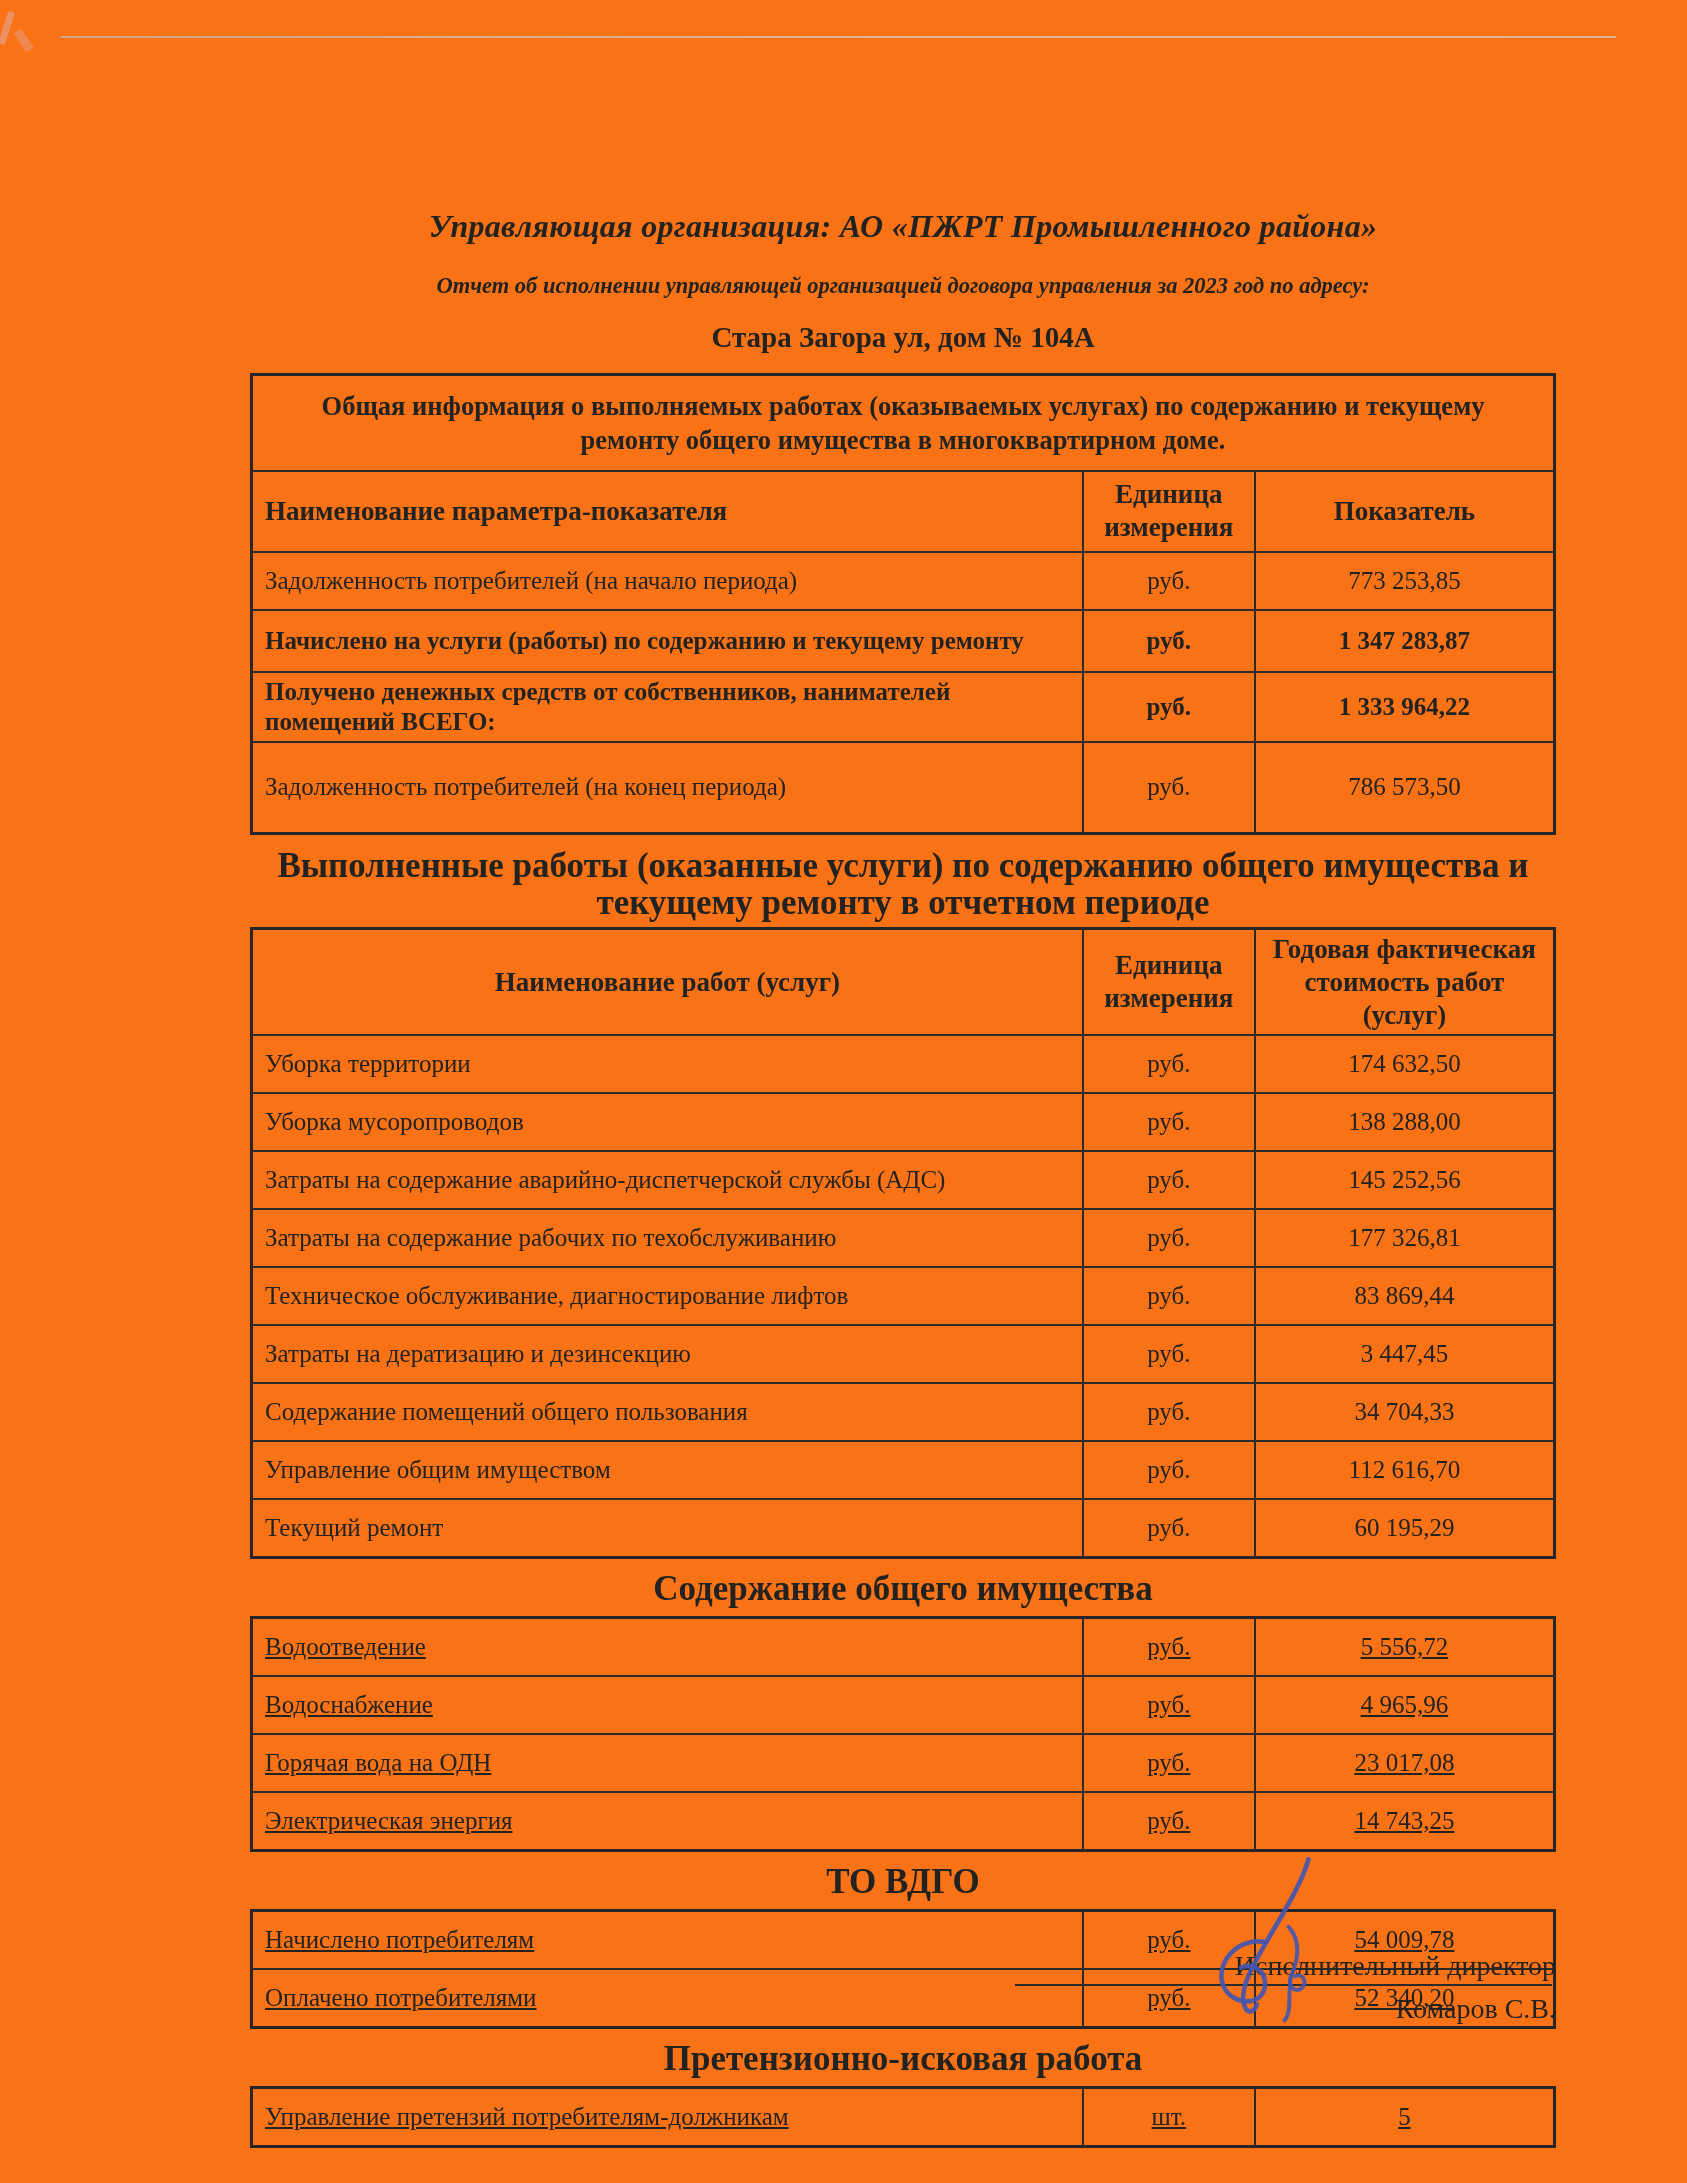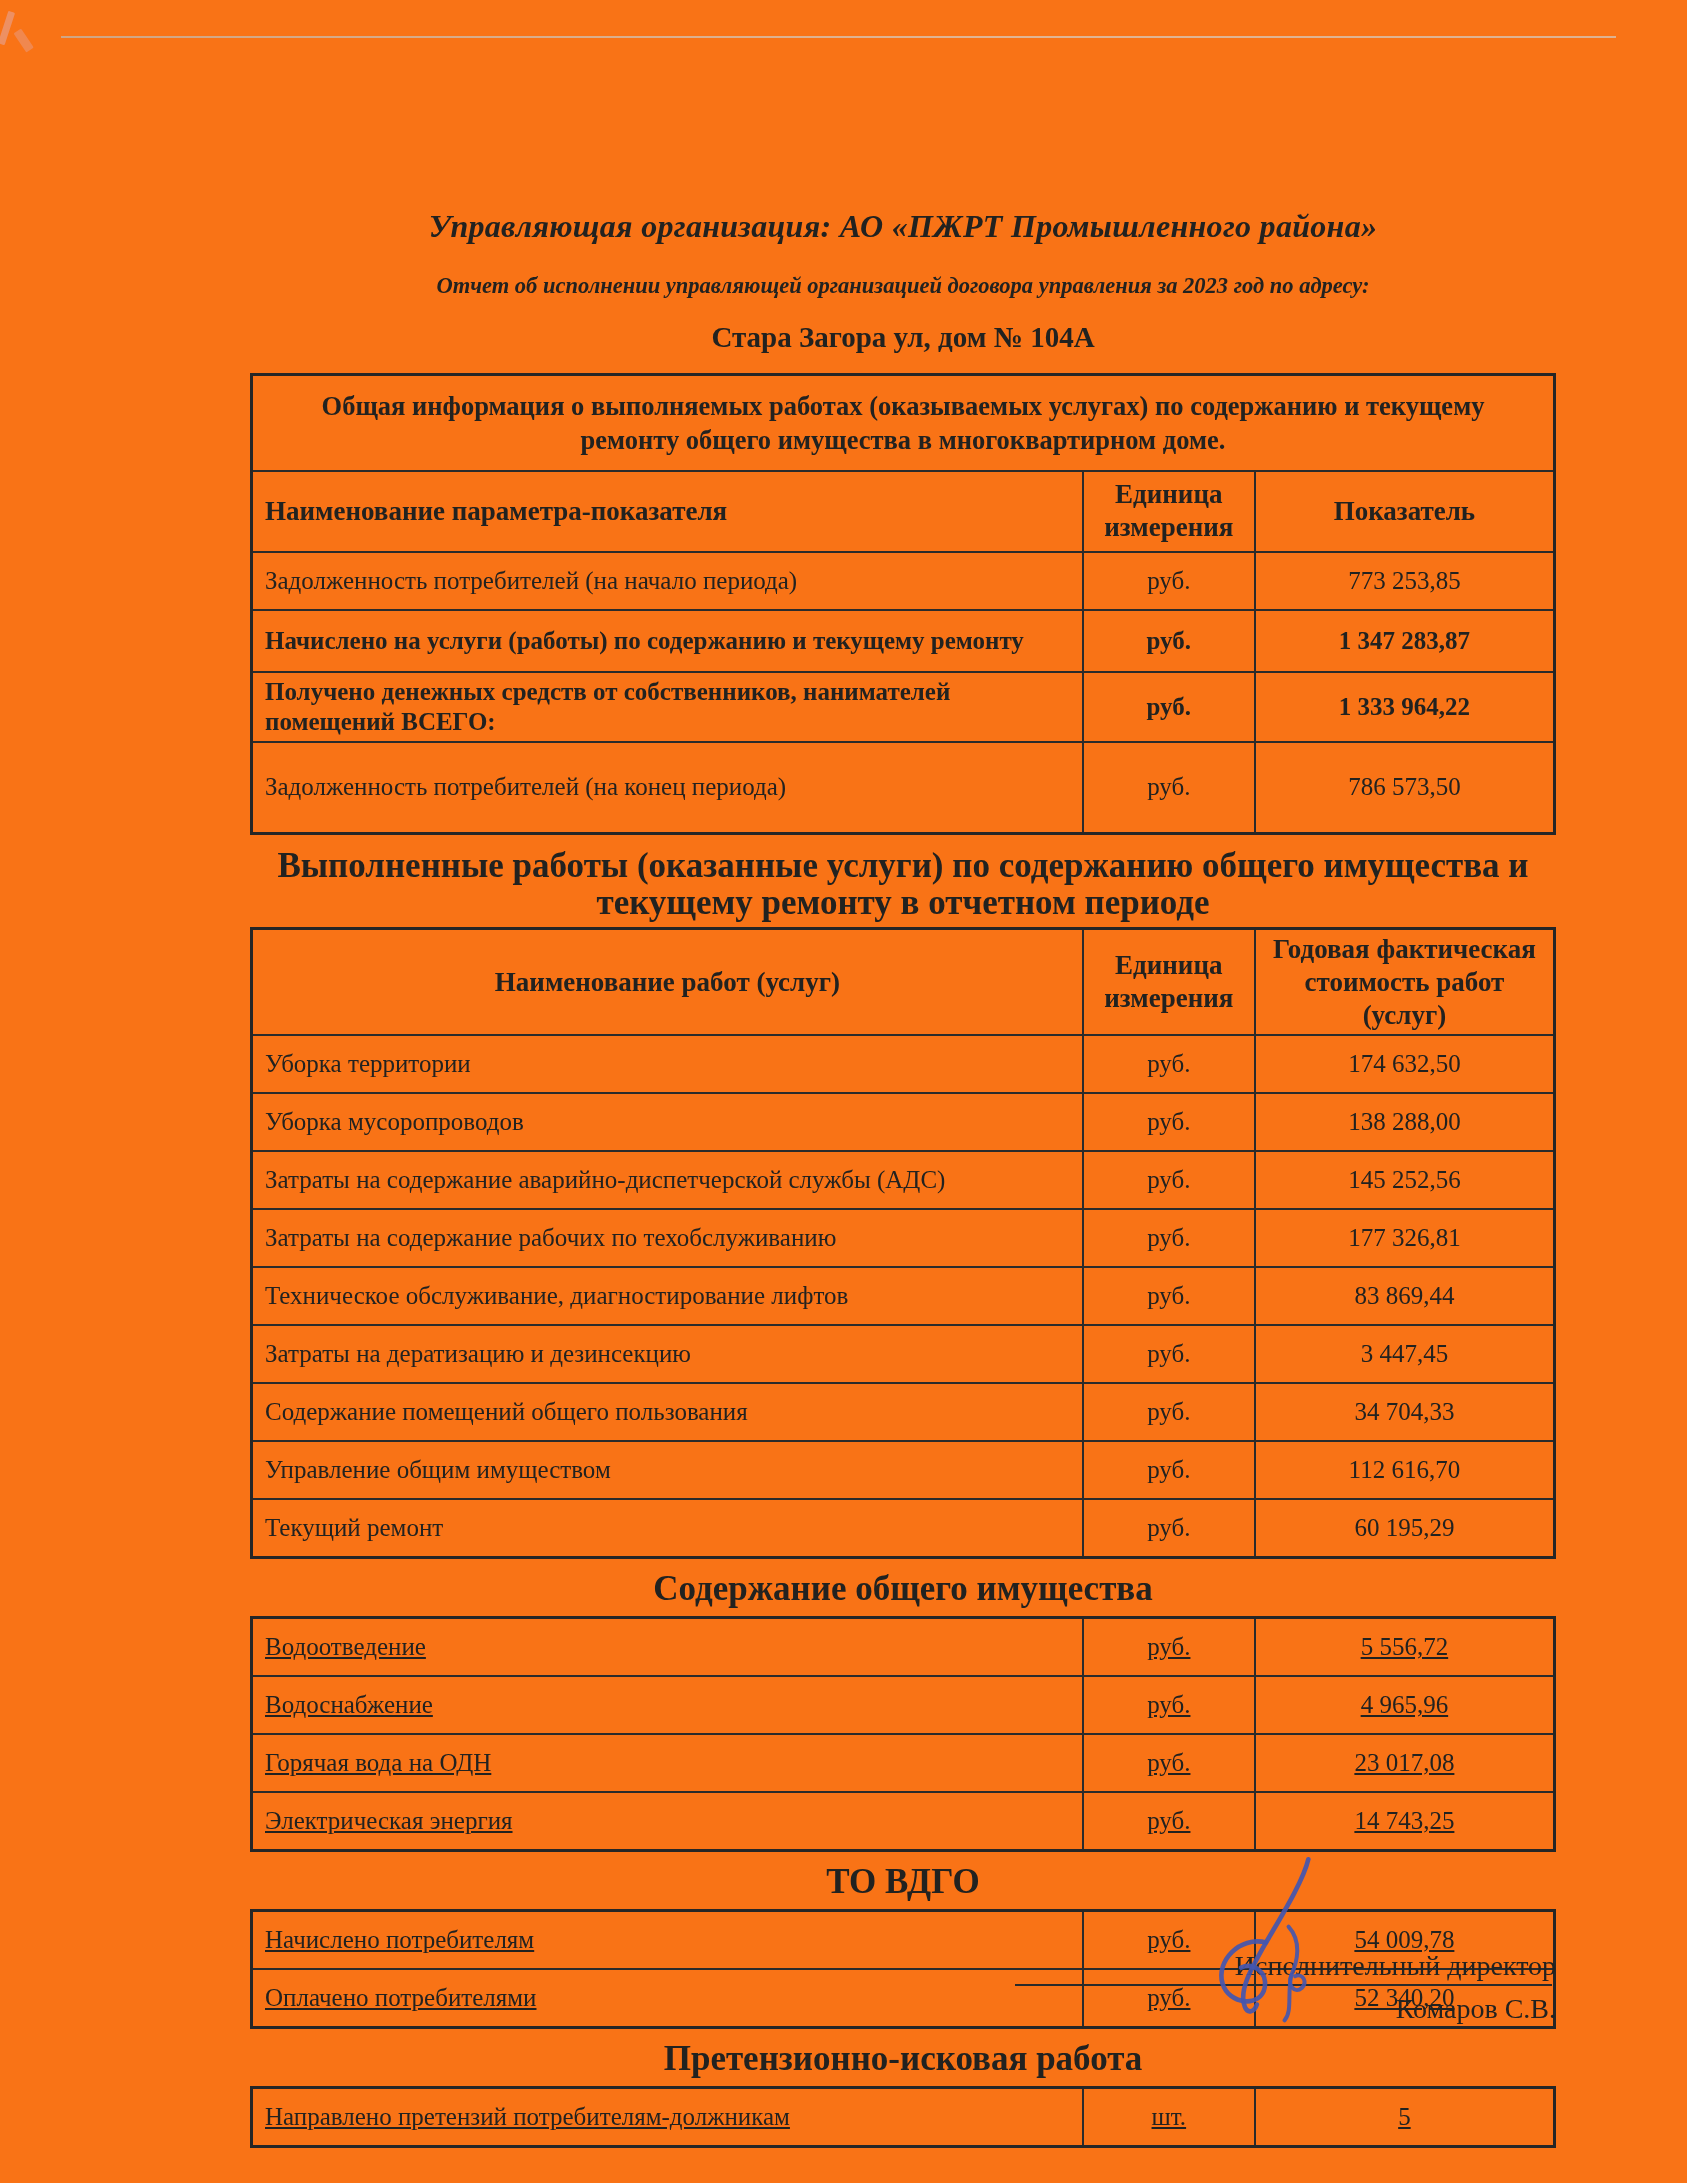--- a/index.html
+++ b/index.html
@@ -275,21 +275,21 @@
     <div class="section-heading sh-small">Претензионно-исковая работа</div>
 
     <table class="tbl tbl-plain">
       <colgroup>
           <col style="width:63.8%">
           <col style="width:13.2%">
           <col style="width:23%">
         </colgroup>
       <tbody class="rows">
           <tr>
-            <td class="cell-name">Направлено претензий потребителям-должникам</td>
+            <td class="cell-name">Управление претензий потребителям-должникам</td>
             <td class="cell-unit">шт.</td>
             <td class="cell-value">5</td>
           </tr>
         </tbody>
     </table>
 
   </div>
 
   <div class="signature">
     <span class="sig-role">Исполнительный директор</span>

